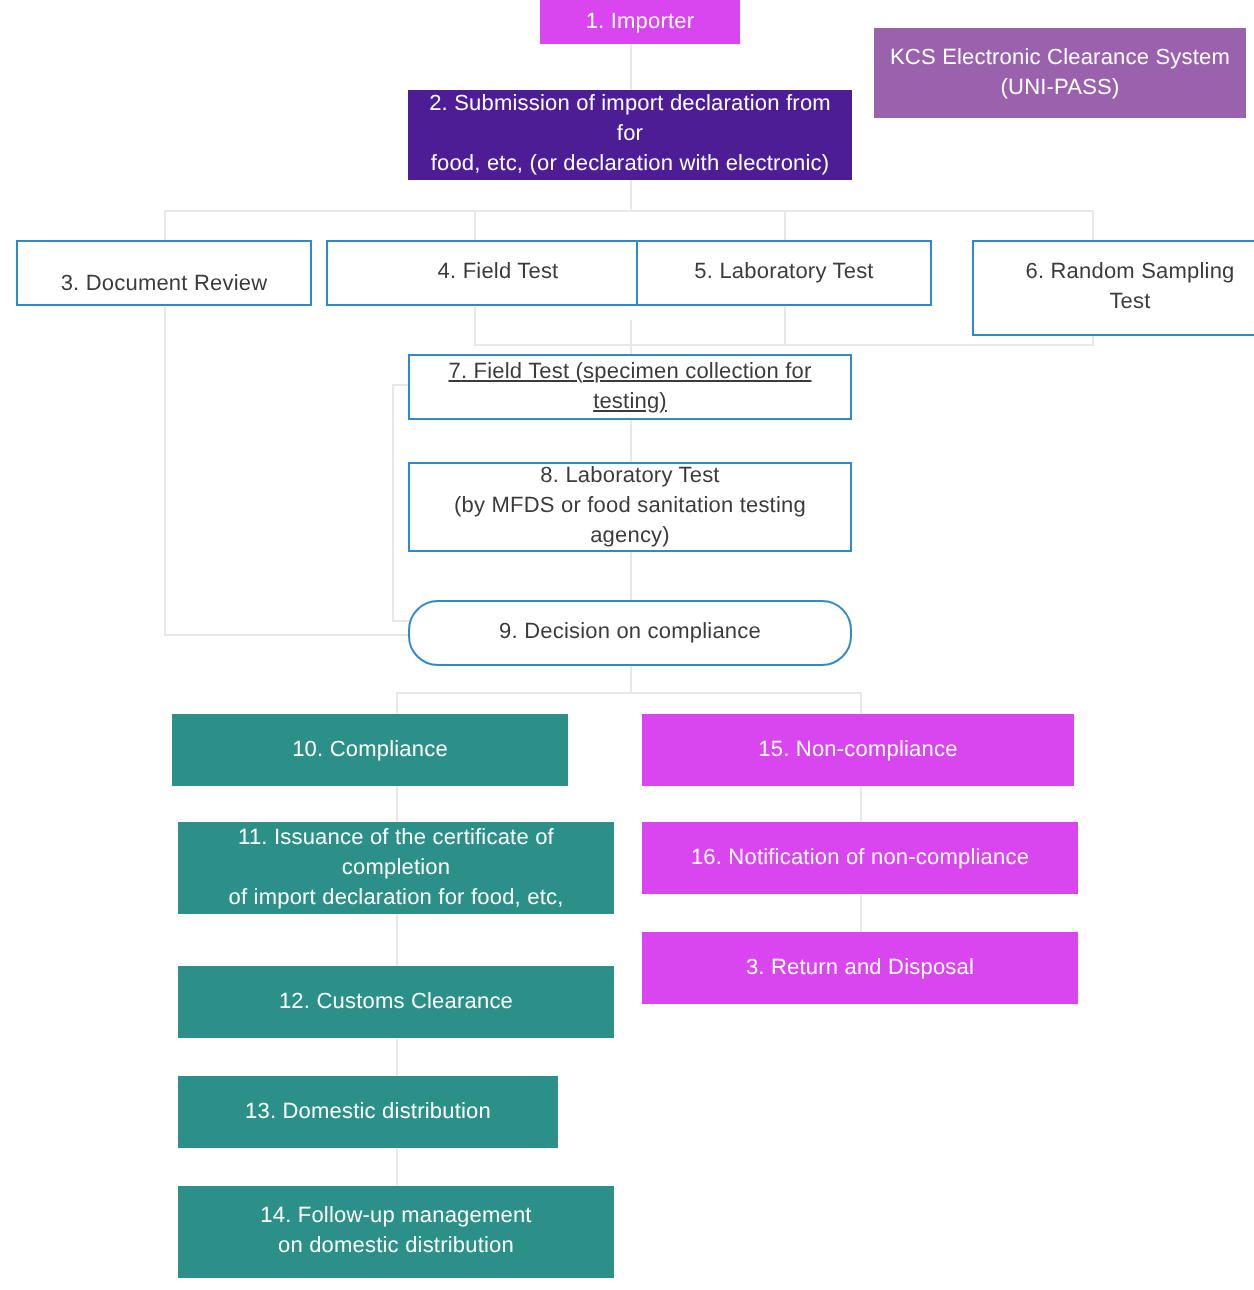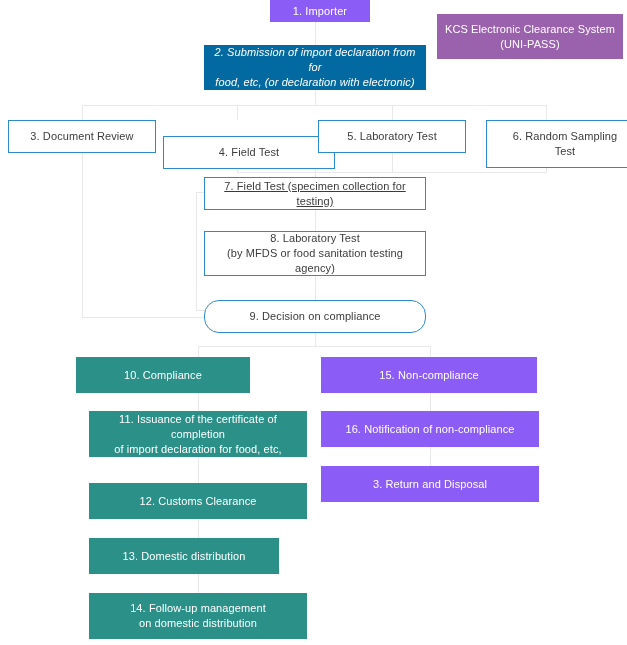--- a/index.html
+++ b/index.html
@@ -43,28 +43,27 @@
     white-space: pre-line;
   }
   
   .node.outline {
     background: #ffffff;
     border: 1.5px solid #2e8bc9;
     color: #3b3b3b;
   }
   
   .node.blue {
-    background: #0369a1;
+    background: #4c1d95;
     color: #ffffff;
     border: none;
-    font-style: italic;
   }
   
   .node.indigo {
-    background: #8b5cf6;
+    background: #d946ef;
     color: #ffffff;
     border: none;
   }
   
   .node.teal {
     background: #2a9088;
     color: #ffffff;
     border: none;
   }
   
@@ -115,43 +114,43 @@
         <span class="txt">1. Importer</span>
       </div>
       <div class="node purple" style="left: 437px; top: 14px; width: 186px; height: 45px;">
         <span class="txt">KCS Electronic Clearance System
 (UNI-PASS)</span>
       </div>
       <div class="node blue" style="left: 204px; top: 45px; width: 222px; height: 45px;">
         <span class="txt">2. Submission of import declaration from for
 food, etc, (or declaration with electronic)</span>
       </div>
-      <div class="node outline" style="left: 8px; top: 120px; width: 148px; height: 33px;">
+      <div class="node outline" style="left: 8px; top: 120px; width: 148px; height: 33px; align-items: flex-end;">
         <span class="txt">3. Document Review</span>
       </div>
-      <div class="node outline" style="left: 163px; top: 136px; width: 172px; height: 33px;">
+      <div class="node outline" style="left: 163px; top: 120px; width: 172px; height: 33px;">
         <span class="txt">4. Field Test</span>
       </div>
       <div class="node outline" style="left: 318px; top: 120px; width: 148px; height: 33px;">
         <span class="txt">5. Laboratory Test</span>
       </div>
       <div class="node outline" style="left: 486px; top: 120px; width: 148px; height: 48px; padding-left: 16px;">
         <span class="txt">6. Random Sampling Test</span>
       </div>
       <div class="node outline" style="left: 204px; top: 177px; width: 222px; height: 33px; text-decoration: underline;">
         <span class="txt">7. Field Test (specimen collection for testing)</span>
       </div>
       <div class="node outline" style="left: 204px; top: 231px; width: 222px; height: 45px;">
         <span class="txt">8. Laboratory Test
 (by MFDS or food sanitation testing agency)</span>
       </div>
       <div class="node outline" style="left: 204px; top: 300px; width: 222px; height: 33px; border-radius: 15px;">
         <span class="txt">9. Decision on compliance</span>
       </div>
-      <div class="node teal" style="left: 76px; top: 357px; width: 174px; height: 36px;">
+      <div class="node teal" style="left: 86px; top: 357px; width: 198px; height: 36px;">
         <span class="txt">10. Compliance</span>
       </div>
       <div class="node teal" style="left: 89px; top: 411px; width: 218px; height: 46px;">
         <span class="txt">11. Issuance of the certificate of completion
 of import declaration for food, etc,</span>
       </div>
       <div class="node teal" style="left: 89px; top: 483px; width: 218px; height: 36px;">
         <span class="txt">12. Customs Clearance</span>
       </div>
       <div class="node teal" style="left: 89px; top: 538px; width: 190px; height: 36px;">

